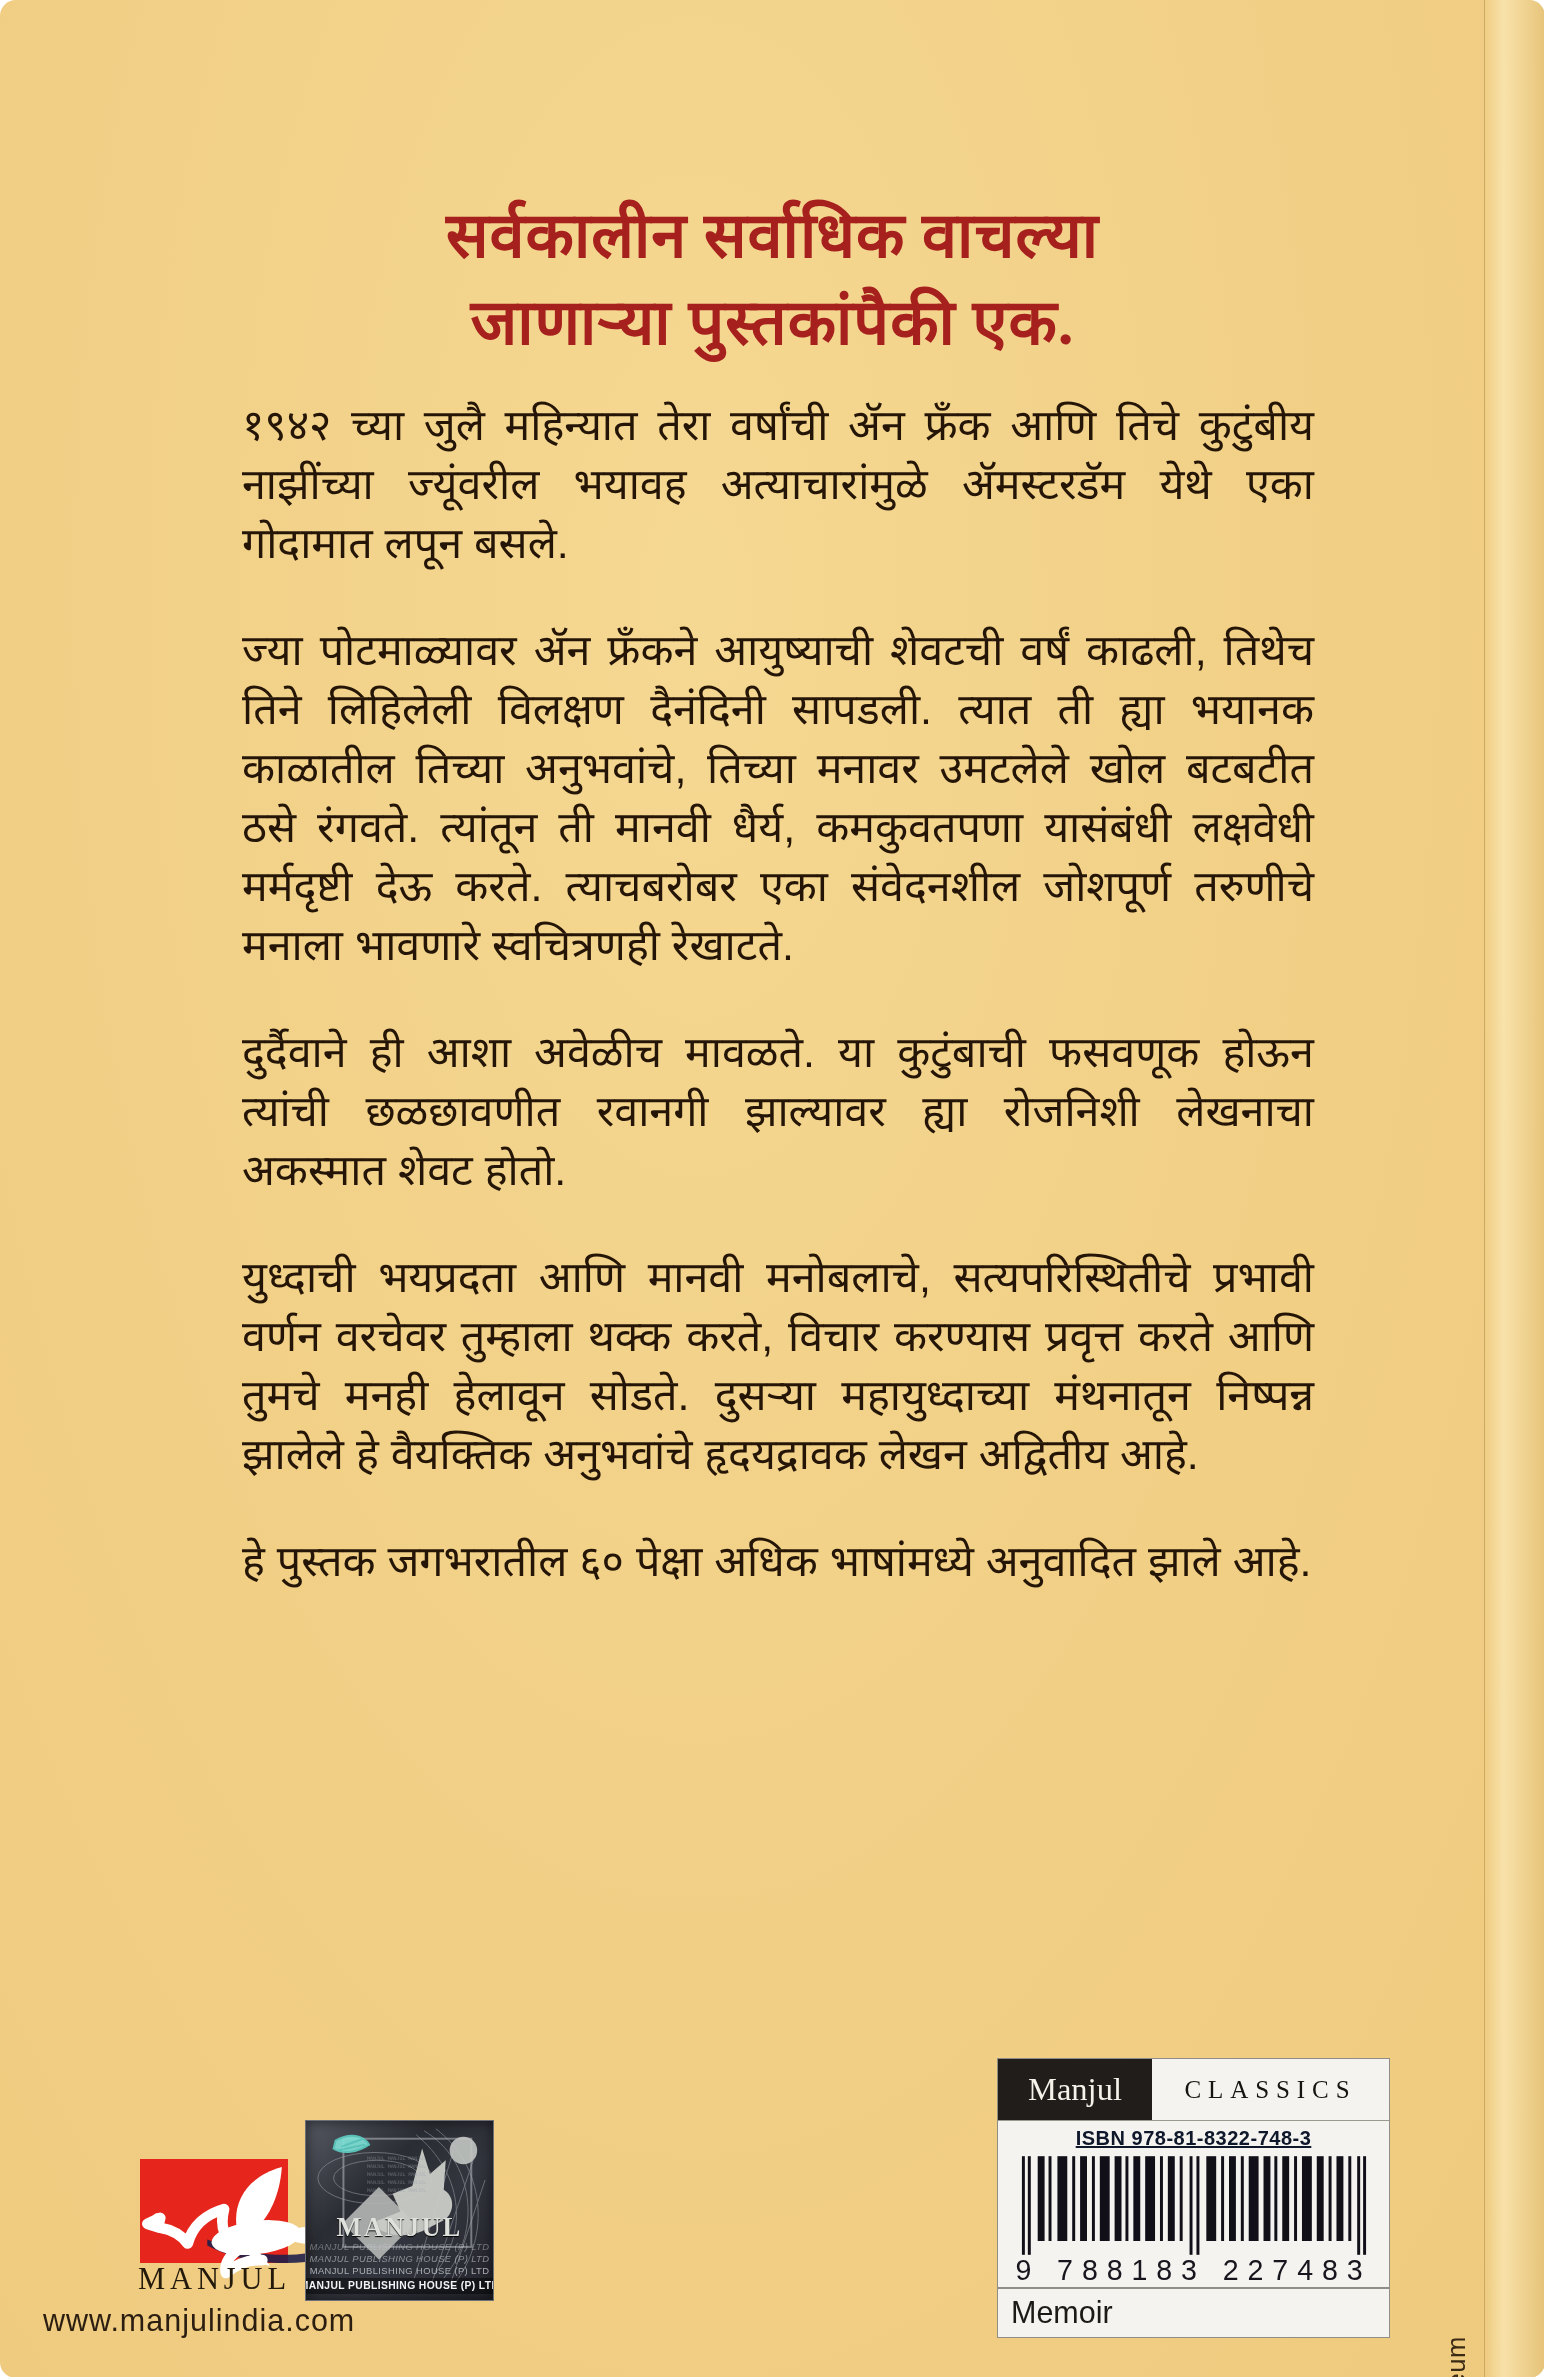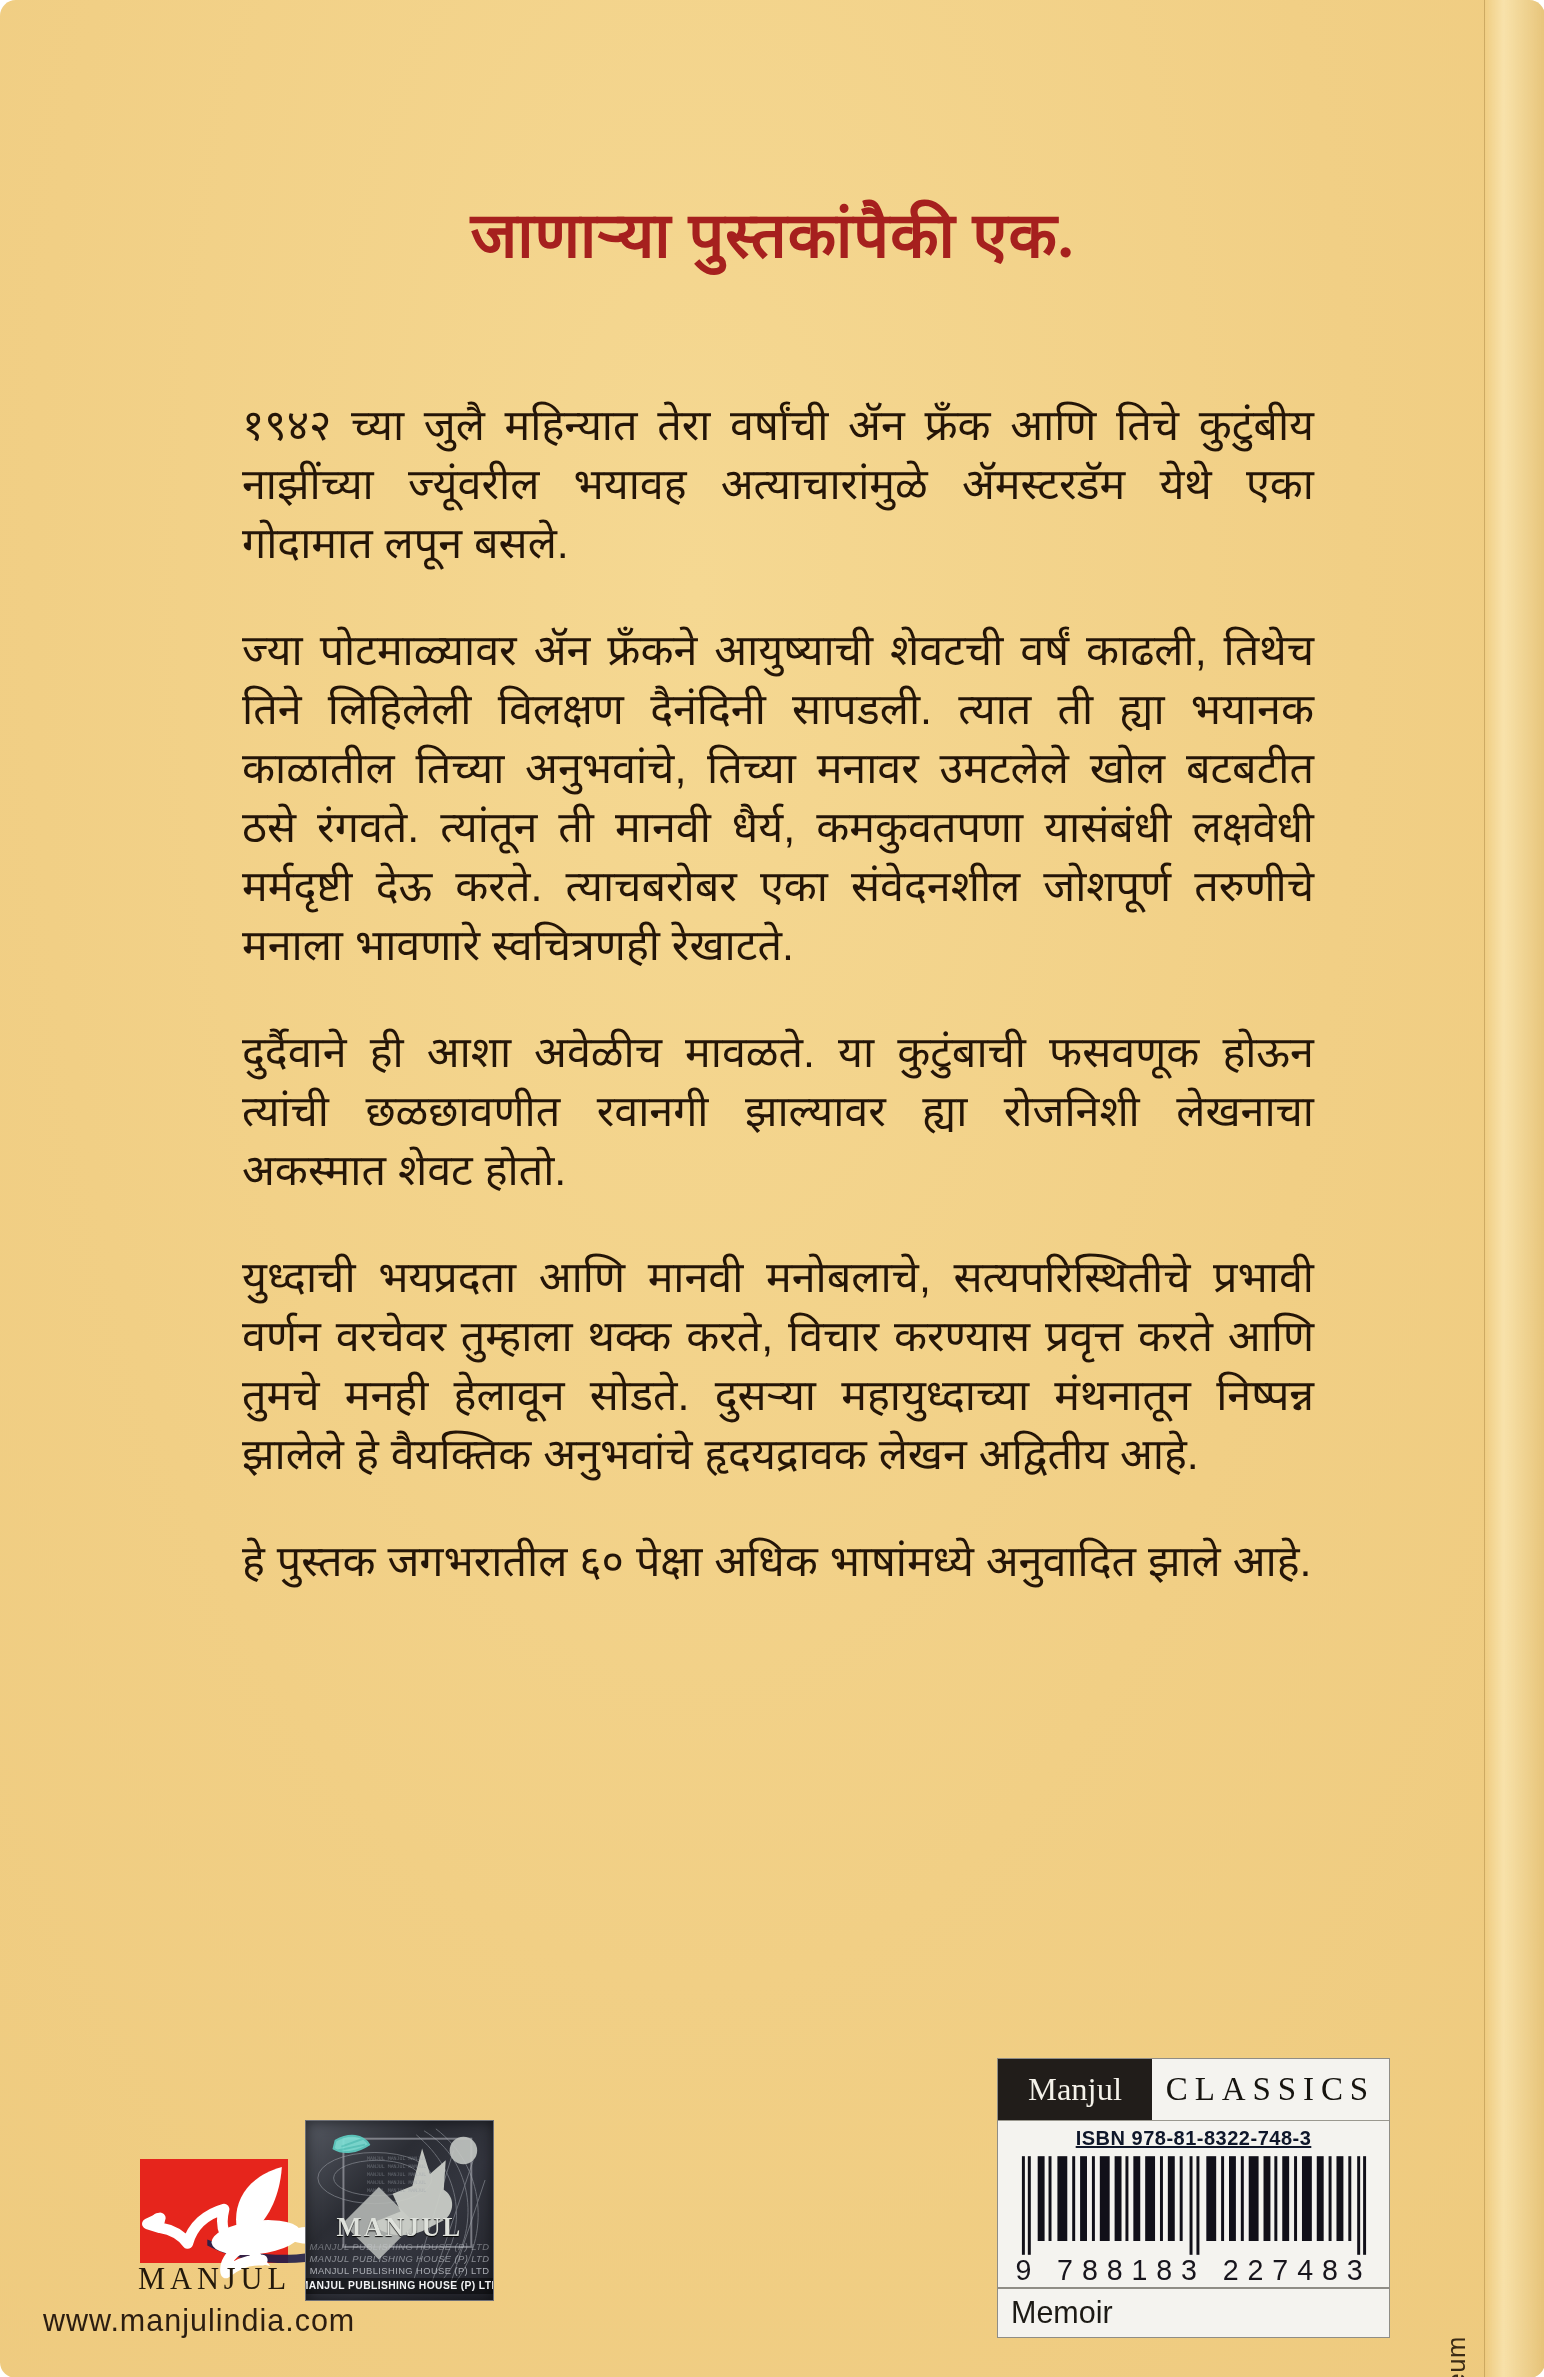--- a/index.html
+++ b/index.html
@@ -45,36 +45,37 @@
   .holo-line.l2{opacity:.8;}
   .holo-line.l3{font-weight:bold;color:#f2f3f5;font-size:10.3px;background:rgba(0,0,0,.45);
                 padding:2px 3.9px;margin:2px 0 5.9px 0;}
   
   .bcbox{position:absolute;left:997px;top:2058px;width:393px;height:280px;background:#f4f3ef;
          border:1px solid #8f8d86;box-sizing:border-box;display:flex;flex-direction:column;}
   .bc-header{display:flex;height:61px;border-bottom:1px solid #9a988f;}
   .bc-imprint{width:154px;background:#211d1a;color:#f5f2ea;display:flex;align-items:center;justify-content:center;
               font-family:"Liberation Serif","DejaVu Serif",serif;font-size:32.5px;}
   .bc-series{flex:1;display:flex;align-items:center;justify-content:center;color:#16140f;
-             font-family:"Liberation Serif","DejaVu Serif",serif;font-size:33px;letter-spacing:6.9px;}
+             font-family:"Liberation Serif","DejaVu Serif",serif;font-size:25px;letter-spacing:6.9px;}
   .bc-isbn{height:35px;display:flex;align-items:center;justify-content:center;
            font-size:20px;font-weight:bold;color:#0f172a;letter-spacing:0.5px;text-decoration:underline;}
   .bc-bars{height:99px;display:flex;justify-content:center;align-items:flex-start;}
   .bc-digits{height:31.5px;display:flex;align-items:center;justify-content:center;
              font-size:28.6px;color:#17151d;letter-spacing:8.9px;font-weight:normal;}
   .bc-genre{flex:1;border-top:2px solid #8f8d86;display:flex;align-items:center;
             padding-left:13px;font-size:30.5px;color:#1c1a15;}
 </style>
 </head>
 <body>
 
 <div class="stage">
   <div class="cover">
 
     <div class="heading">
+      <div>सर्वकालीन सर्वाधिक वाचल्या</div>
       <div>जाणाऱ्या पुस्तकांपैकी एक.</div>
     </div>
 
     <div class="body-copy">
       <p>१९४२ च्या जुलै महिन्यात तेरा वर्षांची ॲन फ्रँक आणि तिचे कुटुंबीय नाझींच्या ज्यूंवरील भयावह अत्याचारांमुळे ॲमस्टरडॅम येथे एका गोदामात लपून बसले.</p>
       <p>ज्या पोटमाळ्यावर ॲन फ्रँकने आयुष्याची शेवटची वर्षं काढली, तिथेच तिने लिहिलेली विलक्षण दैनंदिनी सापडली. त्यात ती ह्या भयानक काळातील तिच्या अनुभवांचे, तिच्या मनावर उमटलेले खोल बटबटीत ठसे रंगवते. त्यांतून ती मानवी धैर्य, कमकुवतपणा यासंबंधी लक्षवेधी मर्मदृष्टी देऊ करते. त्याचबरोबर एका संवेदनशील जोशपूर्ण तरुणीचे मनाला भावणारे स्वचित्रणही रेखाटते.</p>
       <p>दुर्दैवाने ही आशा अवेळीच मावळते. या कुटुंबाची फसवणूक होऊन त्यांची छळछावणीत रवानगी झाल्यावर ह्या रोजनिशी लेखनाचा अकस्मात शेवट होतो.</p>
       <p>युध्दाची भयप्रदता आणि मानवी मनोबलाचे, सत्यपरिस्थितीचे प्रभावी वर्णन वरचेवर तुम्हाला थक्क करते, विचार करण्यास प्रवृत्त करते आणि तुमचे मनही हेलावून सोडते. दुसऱ्या महायुध्दाच्या मंथनातून निष्पन्न झालेले हे वैयक्तिक अनुभवांचे हृदयद्रावक लेखन अद्वितीय आहे.</p>
       <p>हे पुस्तक जगभरातील ६० पेक्षा अधिक भाषांमध्ये अनुवादित झाले आहे.</p>
     </div>

